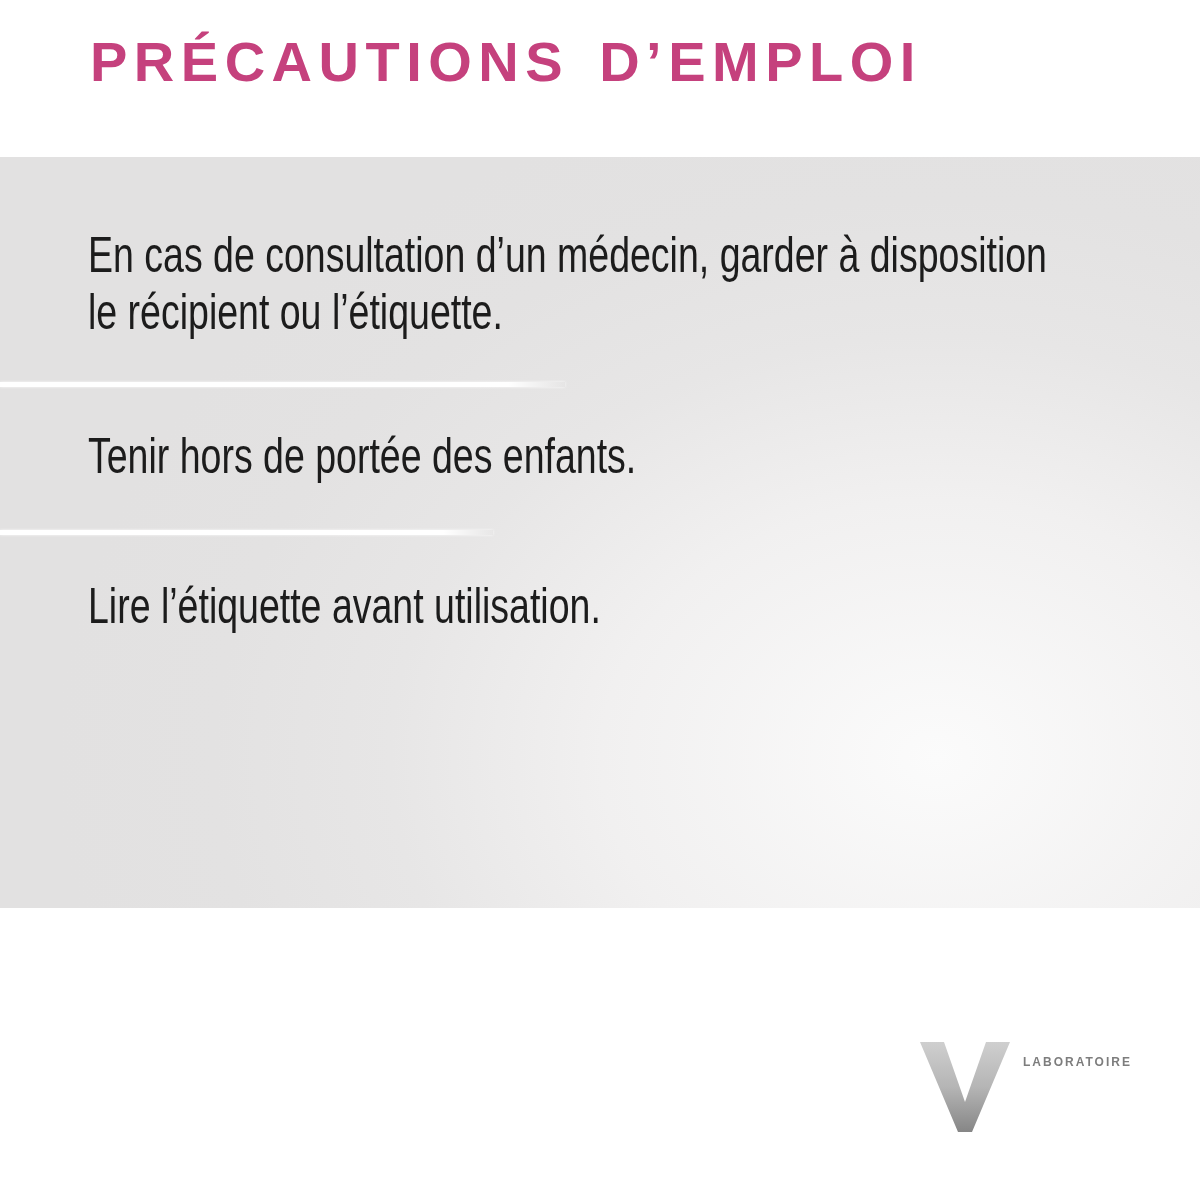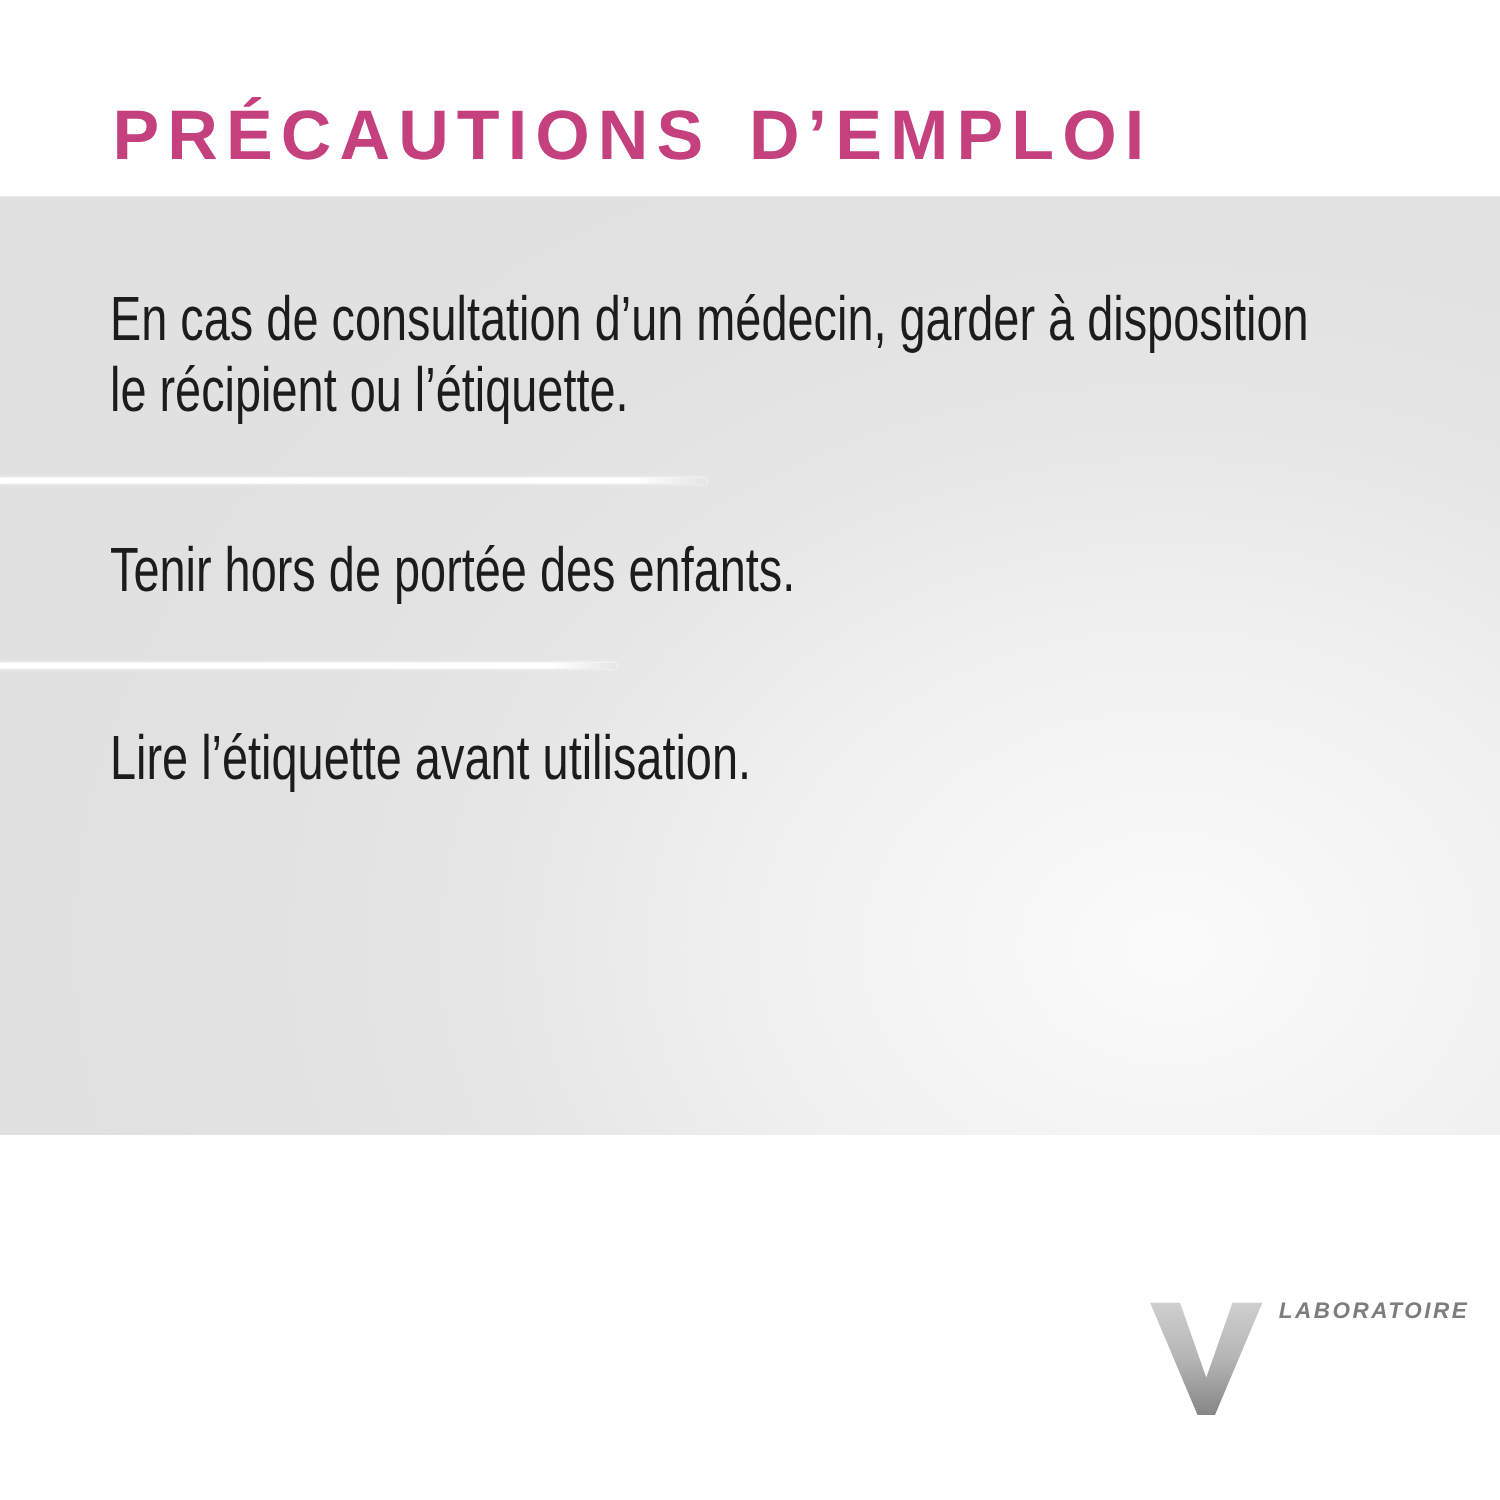--- a/index.html
+++ b/index.html
@@ -15,21 +15,20 @@
     width:1200px;height:1200px;
     background:#ffffff;
     font-family:"Liberation Sans","DejaVu Sans",sans-serif;
     overflow:hidden;
   }
 
   
   .top-band{
     position:absolute;left:0;top:0;width:1200px;height:157px;
     background:#ffffff;
-    margin-top:46px;
   }
   .page-title{
     position:absolute;left:90px;top:32px;
     font-size:56px;line-height:60px;font-weight:bold;
     letter-spacing:6.5px;word-spacing:8px;
     color:var(--accent-pink);
     white-space:nowrap;
   }
 
   
@@ -69,26 +68,25 @@
   
   .logo-box{
     position:absolute;left:857px;top:1017px;width:343px;height:183px;
     background:#ffffff;
     border-top-left-radius:38px;
   }
   .logo-v{
     position:absolute;left:62px;top:25px;width:92px;height:90px;
   }
   .logo-laboratoire{
-    position:absolute;left:166px;top:22px;
-    font-size:18px;line-height:18px;font-weight:600;
+    position:absolute;left:166px;top:36px;
+    font-size:12px;line-height:18px;font-weight:600;
     letter-spacing:2px;
     color:var(--logo-gray-text);
     white-space:nowrap;
-    font-style:italic;
   }
   .logo-brand{
     position:absolute;left:48px;top:42px;
     font-size:40px;line-height:42px;font-weight:bold;
     letter-spacing:3.5px;
     color:var(--logo-dark-text);
     white-space:nowrap;
   }
 </style>
 </head>

